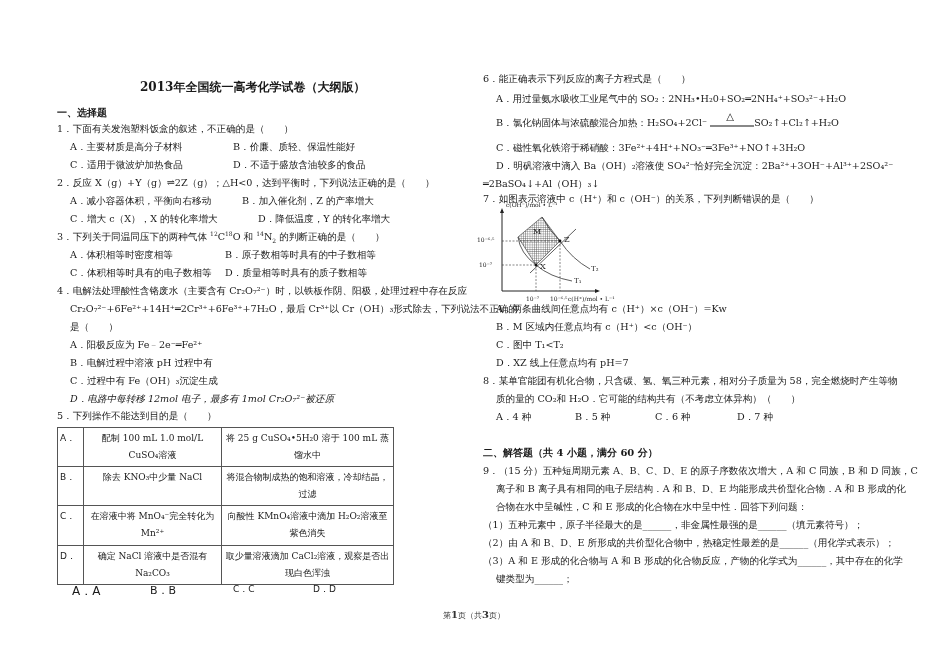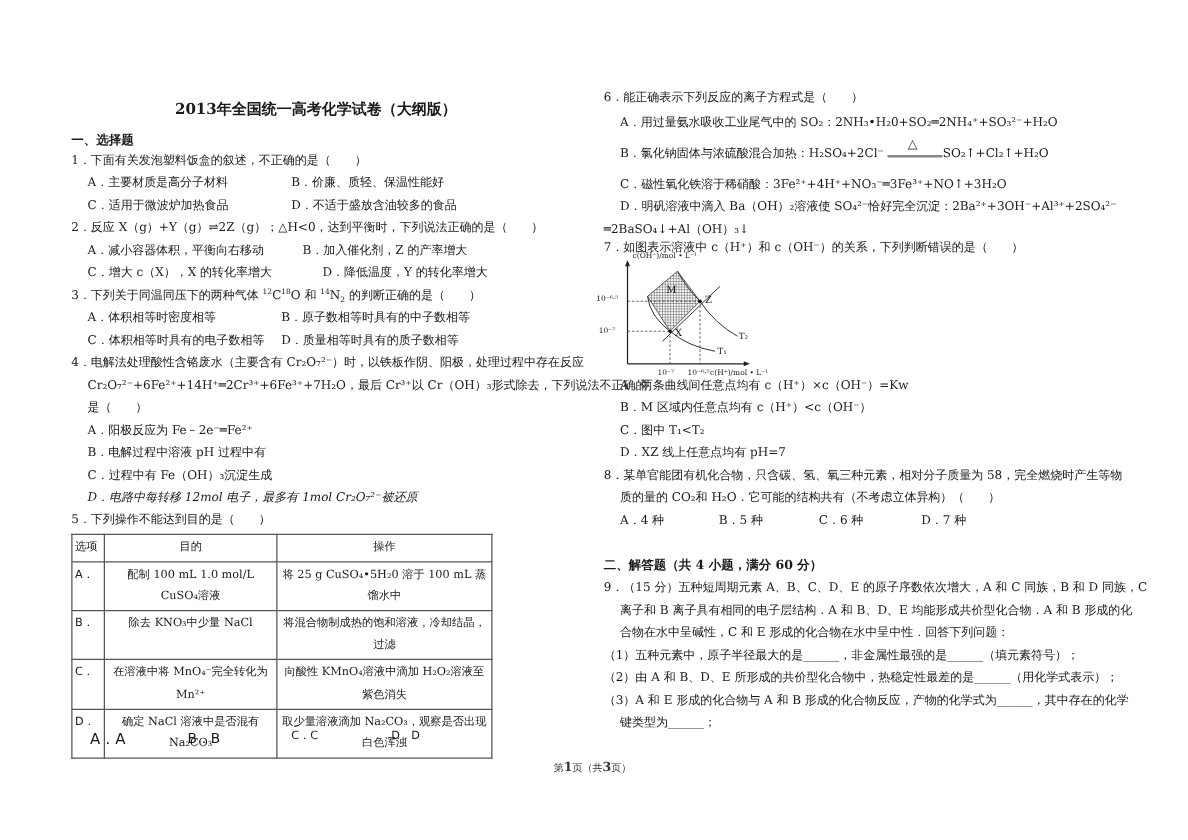--- a/index.html
+++ b/index.html
@@ -58,44 +58,39 @@
 <div class="abs" style="left:70px;top:393px;font-style:italic;">D．电路中每转移 12mol 电子，最多有 1mol Cr₂O₇²⁻被还原</div>
 
 <div class="abs" style="left:57px;top:410px;">5．下列操作不能达到目的是（　　）</div>
 <table class="q5">
   <colgroup>
       <col style="width:26px">
       <col style="width:138px">
       <col style="width:172px">
     </colgroup>
   <tbody>
-      <tr>
-    <td>选项</td>
-    <td class="c">目的</td>
-    <td class="c">操作</td>
-  </tr>
   <tr>
     <td class="sans">A．</td>
     <td class="c">配制 100 mL 1.0 mol/L CuSO₄溶液</td>
     <td class="c">将 25 g CuSO₄•5H₂0 溶于 100 mL 蒸馏水中</td>
   </tr>
   <tr>
     <td class="sans">B．</td>
     <td class="c">除去 KNO₃中少量 NaCl</td>
     <td class="c">将混合物制成热的饱和溶液，冷却结晶，过滤</td>
   </tr>
   <tr>
     <td class="sans">C．</td>
     <td class="c">在溶液中将 MnO₄⁻完全转化为 Mn²⁺</td>
     <td class="c">向酸性 KMnO₄溶液中滴加 H₂O₂溶液至紫色消失</td>
   </tr>
   <tr>
     <td class="sans">D．</td>
     <td class="c">确定 NaCl 溶液中是否混有 Na₂CO₃</td>
-    <td class="c">取少量溶液滴加 Na₂CO₃，观察是否出现白色浑浊</td>
+    <td class="c">取少量溶液滴加 CaCl₂溶液，观察是否出现白色浑浊</td>
   </tr>
 </tbody>
   </table>
 <div class="abs sans" style="left:72px;top:584px;font-size:12px;">A．A</div>
 <div class="abs sans" style="left:150px;top:584px;font-size:11px;">B．B</div>
 <div class="abs sans" style="left:233px;top:584px;font-size:9px;">C．C</div>
 <div class="abs sans" style="left:313px;top:584px;font-size:9px;">D．D</div>
 
 <div class="abs" style="left:483px;top:73px;">6．能正确表示下列反应的离子方程式是（　　）</div>
 <div class="abs" style="left:496px;top:93px;">A．用过量氨水吸收工业尾气中的 SO₂：2NH₃•H₂0+SO₂═2NH₄⁺+SO₃²⁻+H₂O</div>

